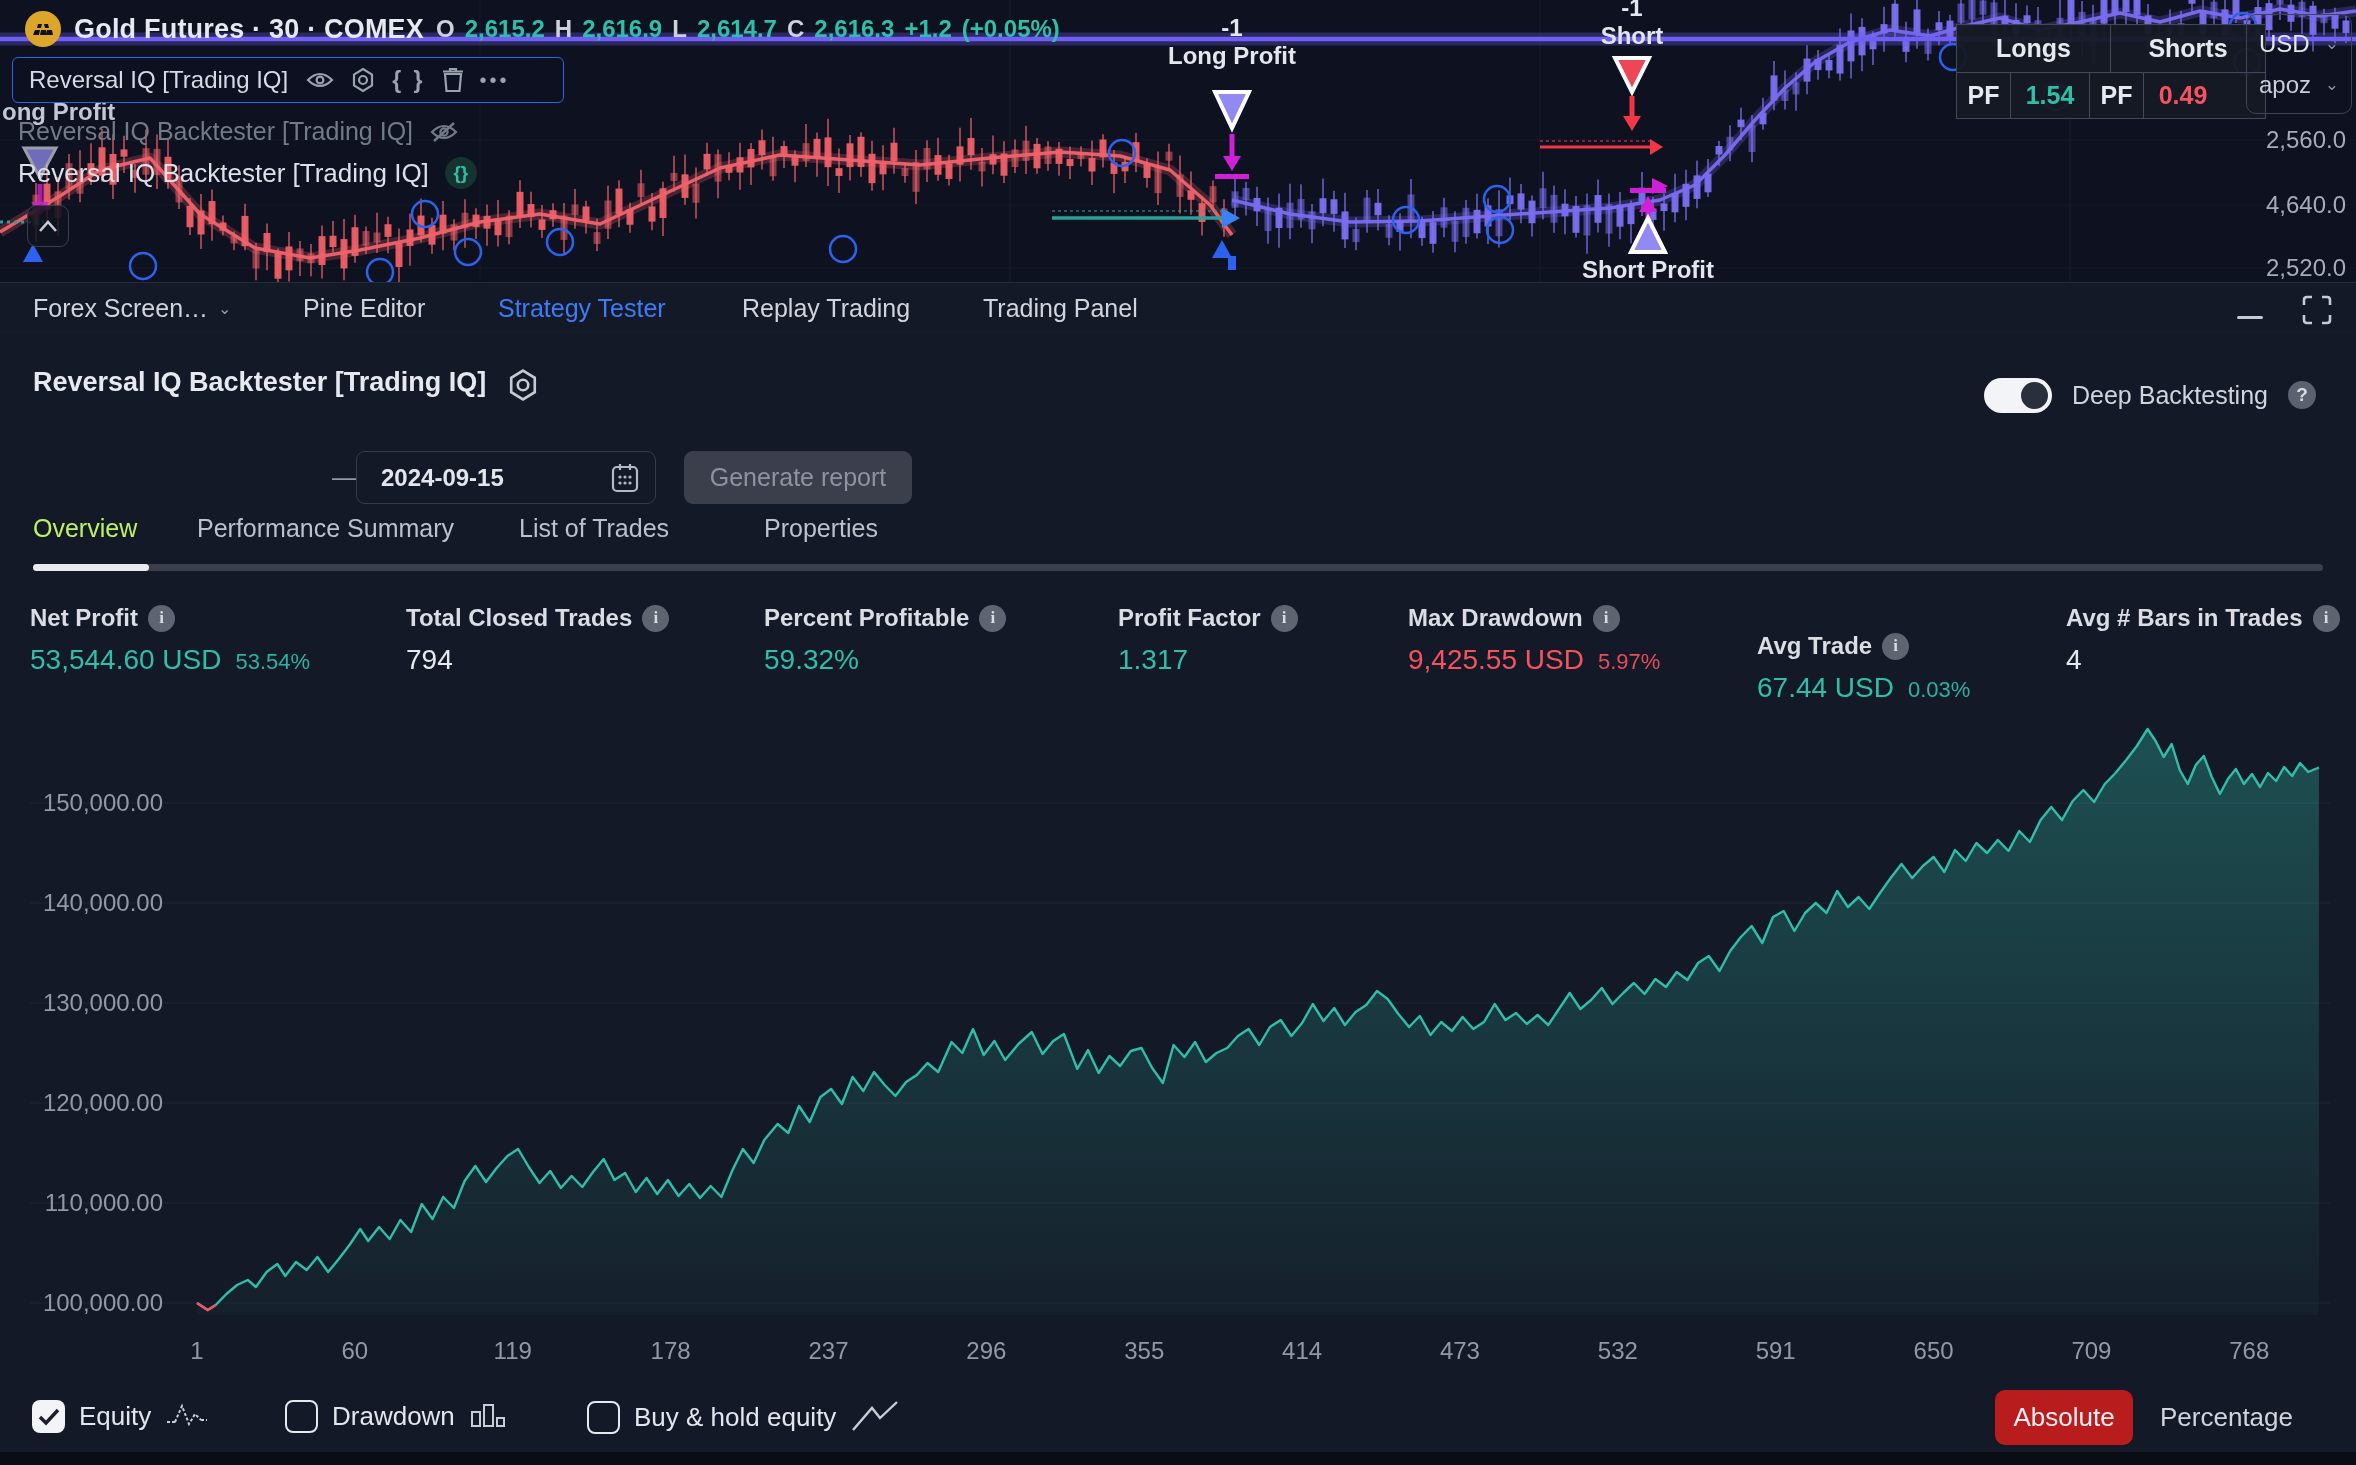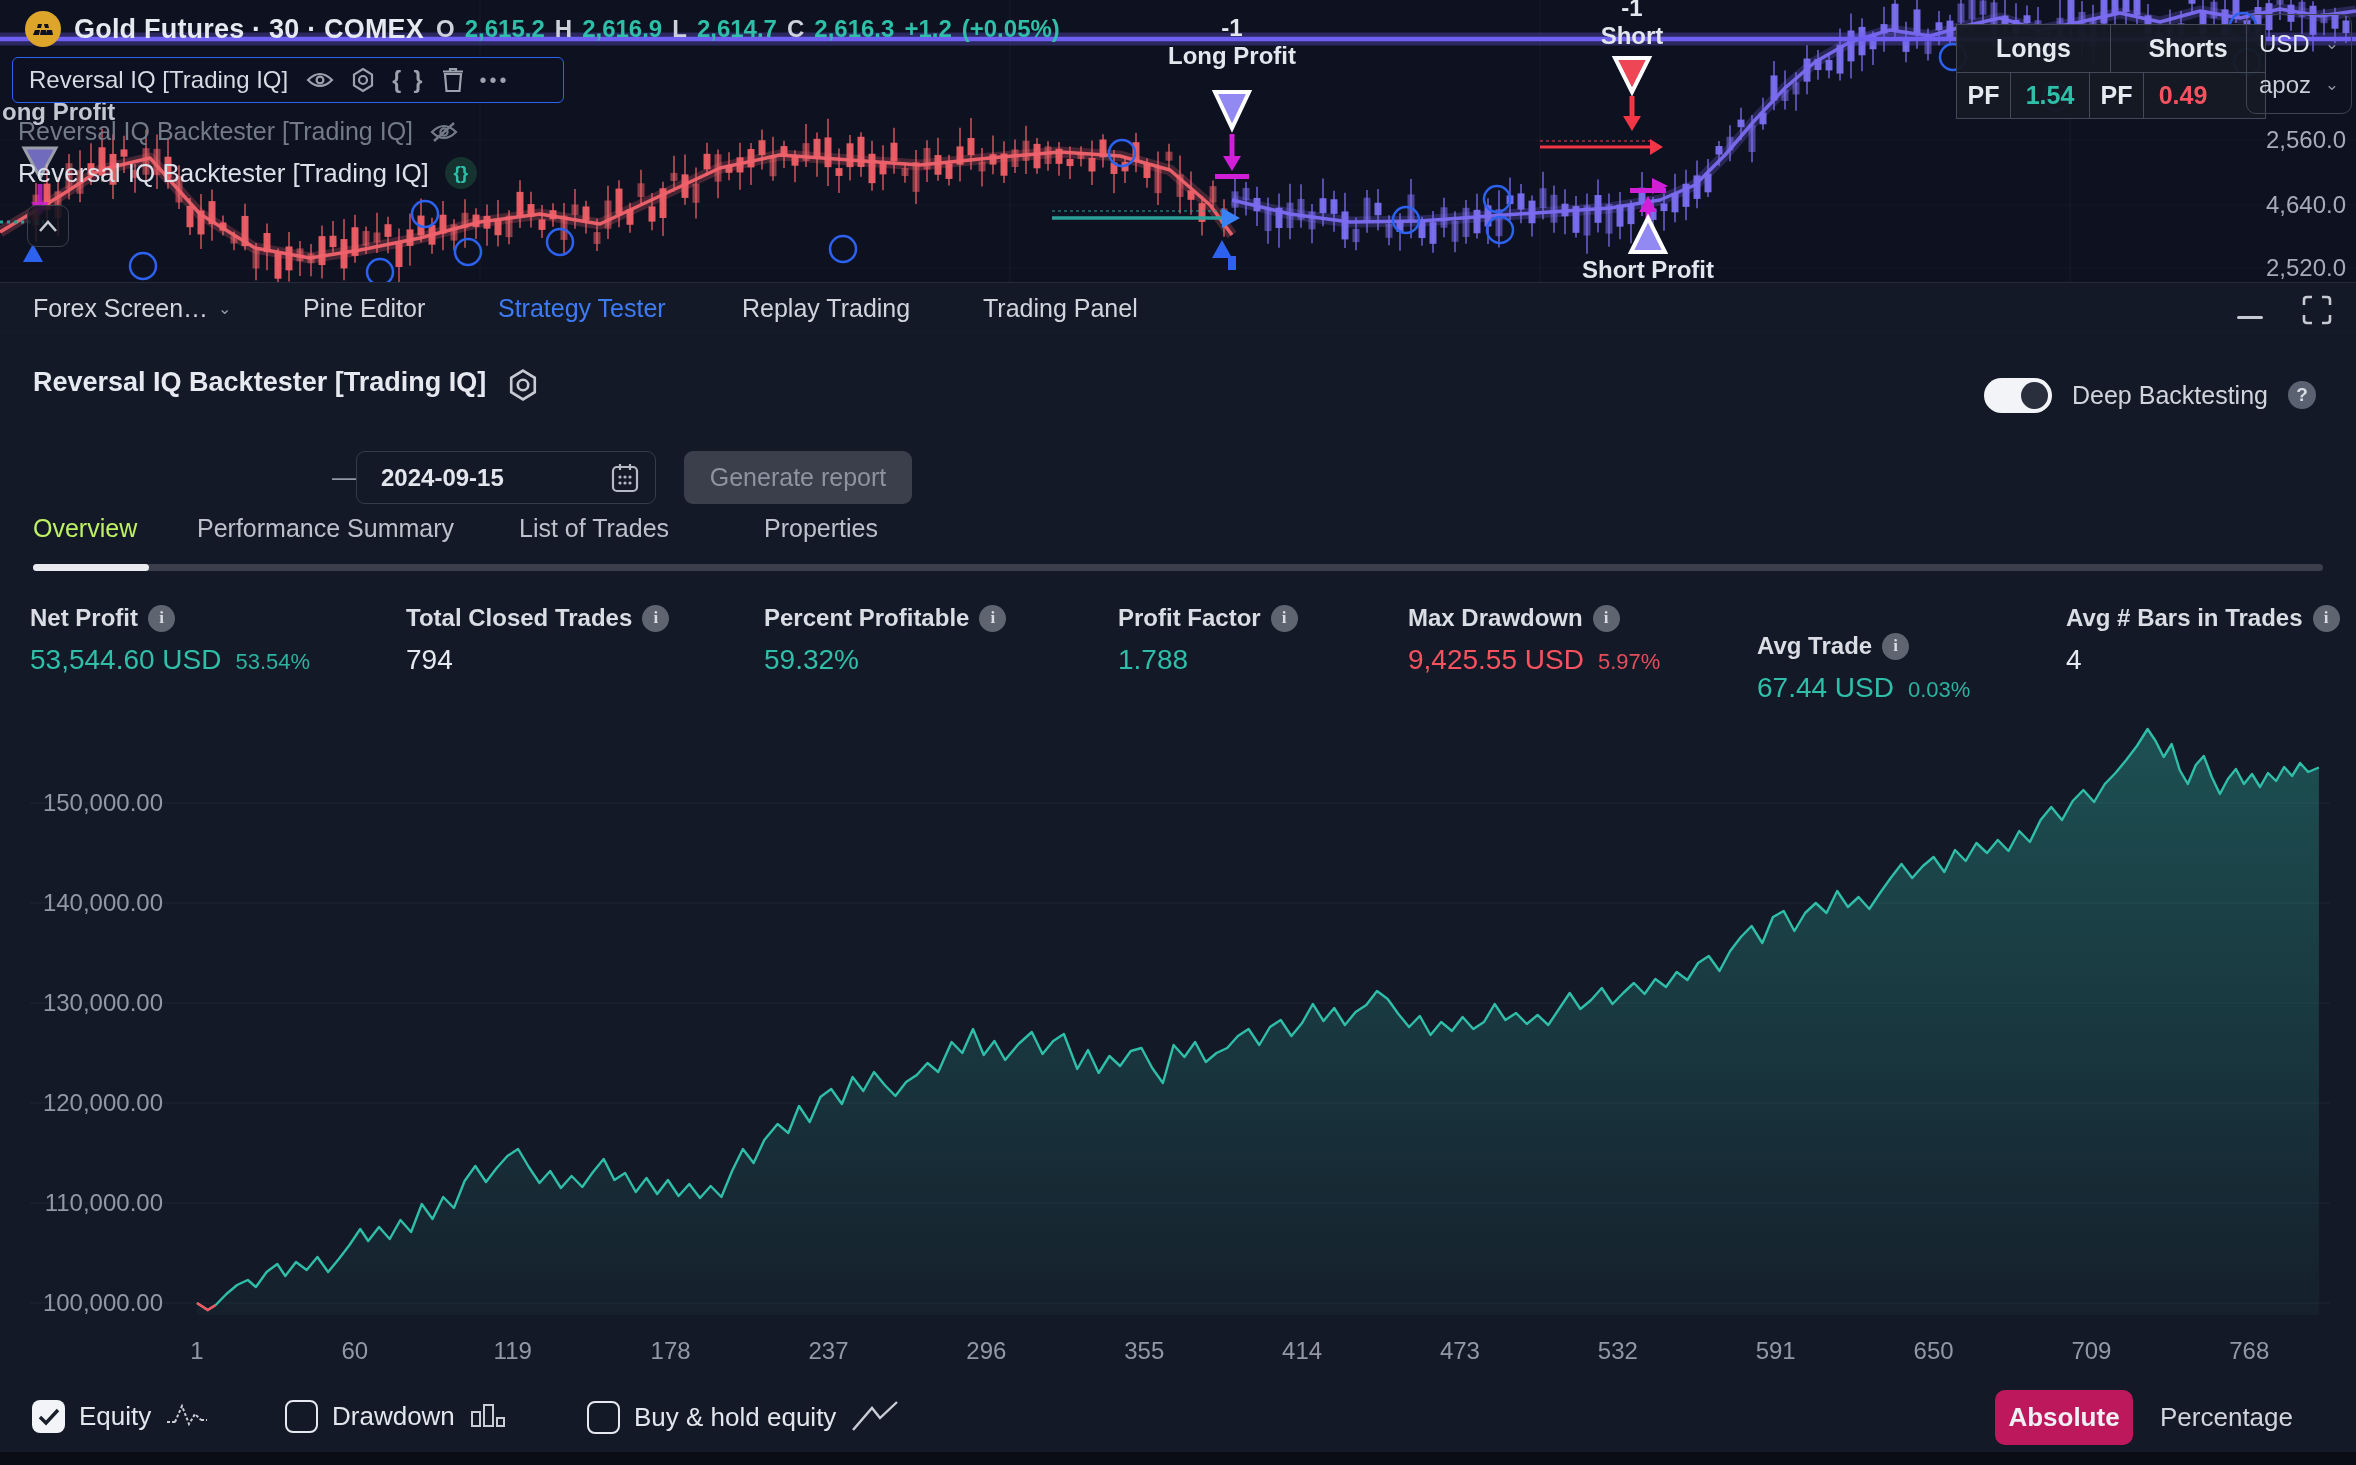--- a/index.html
+++ b/index.html
@@ -79,22 +79,22 @@
   .stat-val { margin-top:12px; display:flex; align-items:baseline; gap:14px; white-space:nowrap; }
   .stat-val .v { font-size:28px; } .stat-val .s { font-size:22px; opacity:.92; }
   .c-teal { color:#2fbfa9; } .c-red { color:#f7525f; } .c-white { color:#e6e9ef; }
   #equity-svg { position:absolute; left:0; top:415px; }
   
   .ctl { position:absolute; top:1118px; display:flex; align-items:center; gap:14px; }
   .cbox { width:33px; height:33px; border-radius:8px; }
   .cbox.checked { background:#f2f4f7; display:flex; align-items:center; justify-content:center; }
   .cbox.un { border:2.5px solid #e6e9f0; background:transparent; }
   .ctl .cl { font-size:26px; color:#e3e6ed; }
-  .abs-btn { position:absolute; left:1995px; top:1108px; width:138px; height:55px; background:#be185d; border-radius:10px;
-    color:#eef0f4; font-size:26px; font-weight:700; display:flex; align-items:center; justify-content:center; }
+  .abs-btn { position:absolute; left:1995px; top:1108px; width:138px; height:55px; background:#b91c1c; border-radius:10px;
+    color:#eef0f4; font-size:26px; font-weight:400; display:flex; align-items:center; justify-content:center; }
   .pct-btn { position:absolute; left:2160px; top:1120px; font-size:26px; color:#d1d4dc; }
   .bottom-strip { left:0; top:1452px; width:2356px; height:13px; background:#0a0d15; }
 </style>
 </head>
 <body>
 
 <div id="stage">
 
   <div id="topchart" class="abs">
     <svg id="topchart-svg" width="2356" height="282" viewBox="0 0 2356 282">
@@ -767,21 +767,21 @@
           <div class="stat-val c-teal">
             <span class="v">59.32%</span>
           </div>
         </div>
         <div class="stat-col" style="left: 1118px;">
           <div class="stat-lab">
             <span>Profit Factor</span>
             <span class="info-i">i</span>
           </div>
           <div class="stat-val c-teal">
-            <span class="v">1.788</span>
+            <span class="v">1.317</span>
           </div>
         </div>
         <div class="stat-col" style="left: 1408px;">
           <div class="stat-lab">
             <span>Max Drawdown</span>
             <span class="info-i">i</span>
           </div>
           <div class="stat-val c-red">
             <span class="v">9,425.55 USD</span>
             <span class="s">5.97%</span>

